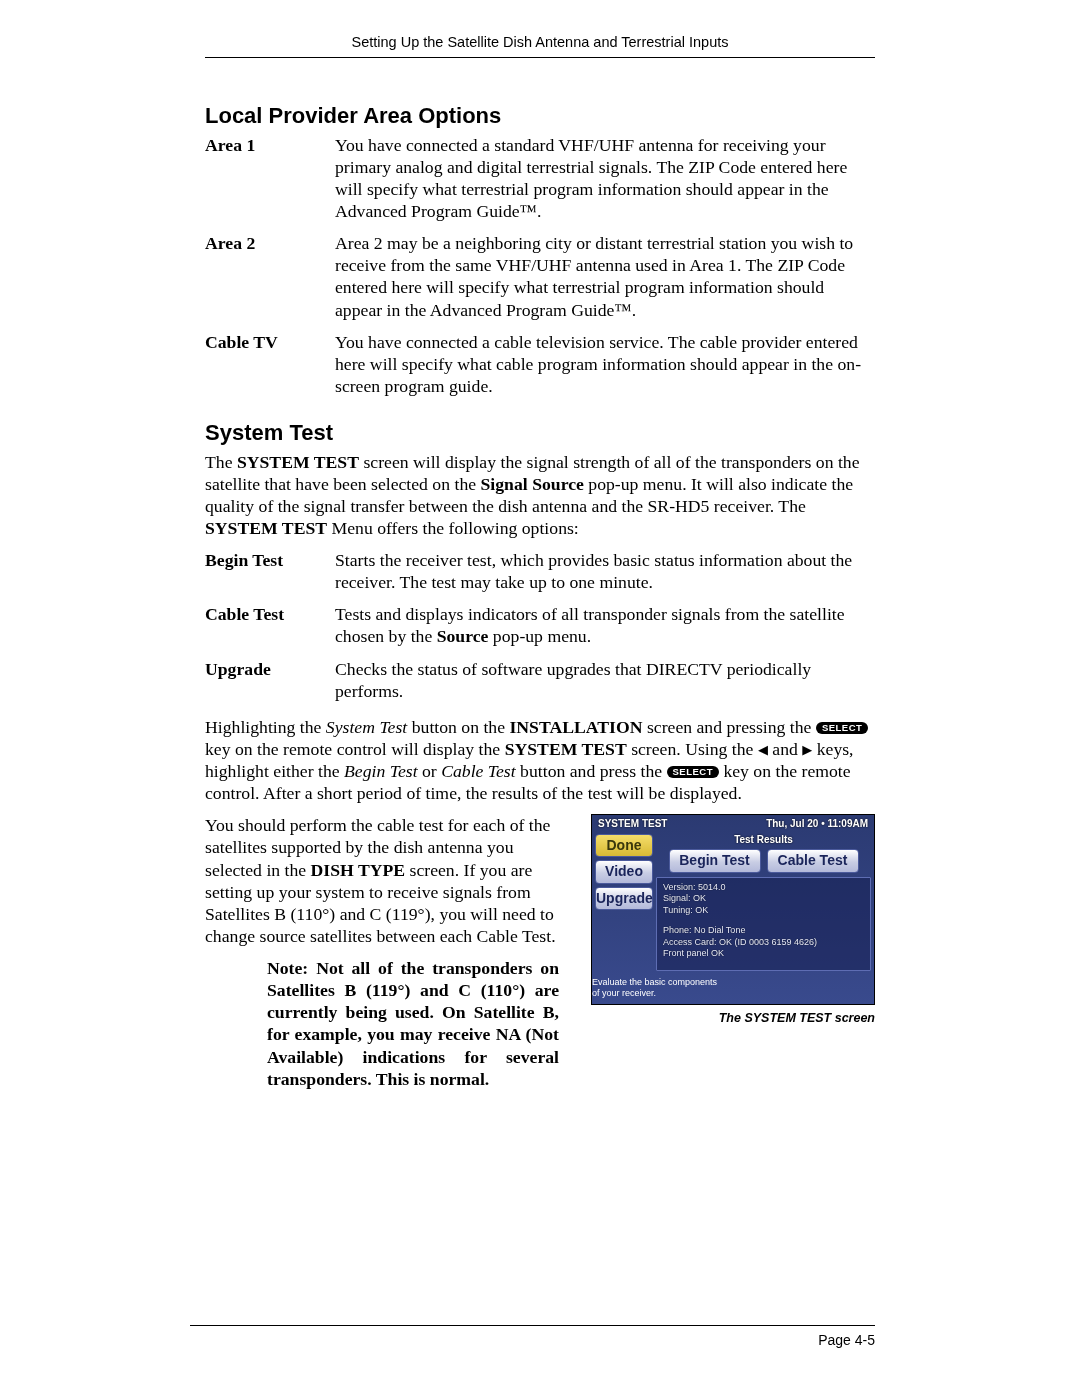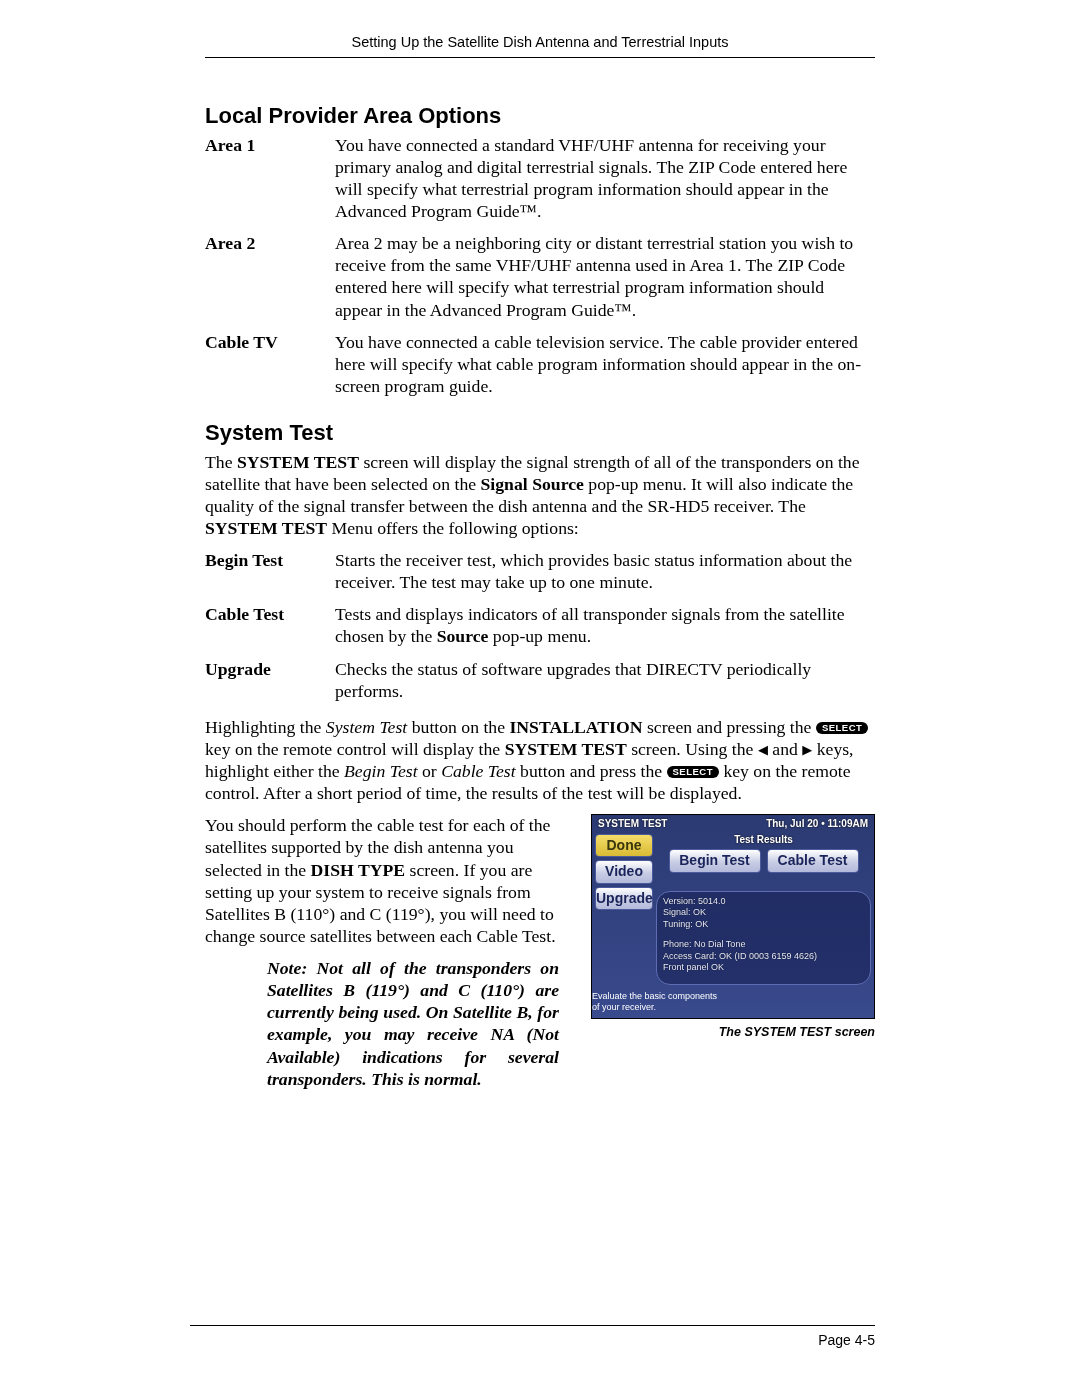--- a/index.html
+++ b/index.html
@@ -75,21 +75,20 @@
   }
   .italic { font-style: italic; }
   .bold { font-weight: bold; }
 
   .two-col {
     display: flex;
     gap: 32px;
   }
   .two-col .text-col { flex: 1; }
   .two-col .note {
-    font-style: italic;
     font-weight: bold;
     margin: 0;
     padding-left: 62px;
     text-align: justify;
   }
   .two-col .fig-col { flex: 0 0 auto; }
 
   
   .screenshot {
     width: 284px;
@@ -157,26 +156,26 @@
   .ss-tab {
     display: flex;
     gap: 6px;
     justify-content: center;
   }
   .ss-tab button { width: 92px; }
   .ss-panel {
     flex: 1;
     background: rgba(20,30,80,.55);
     border: 1px solid #5e6db3;
-    border-radius: 14px;
+    border-radius: 1px;
     font-size: 9px;
     line-height: 1.3;
     color: #e8ecff;
     padding: 4px 6px 10px 6px;
-    margin-top: 16px;
+    margin-top: 2px;
     text-shadow: 0 0 1px #000;
   }
   .ss-panel .block2 { margin-top: 8px; }
   .ss-footer {
     font-size: 9px;
     text-align: left;
     padding: 3px 0 5px 0;
   }
   .fig-caption {
     font-family: Arial, Helvetica, sans-serif;

